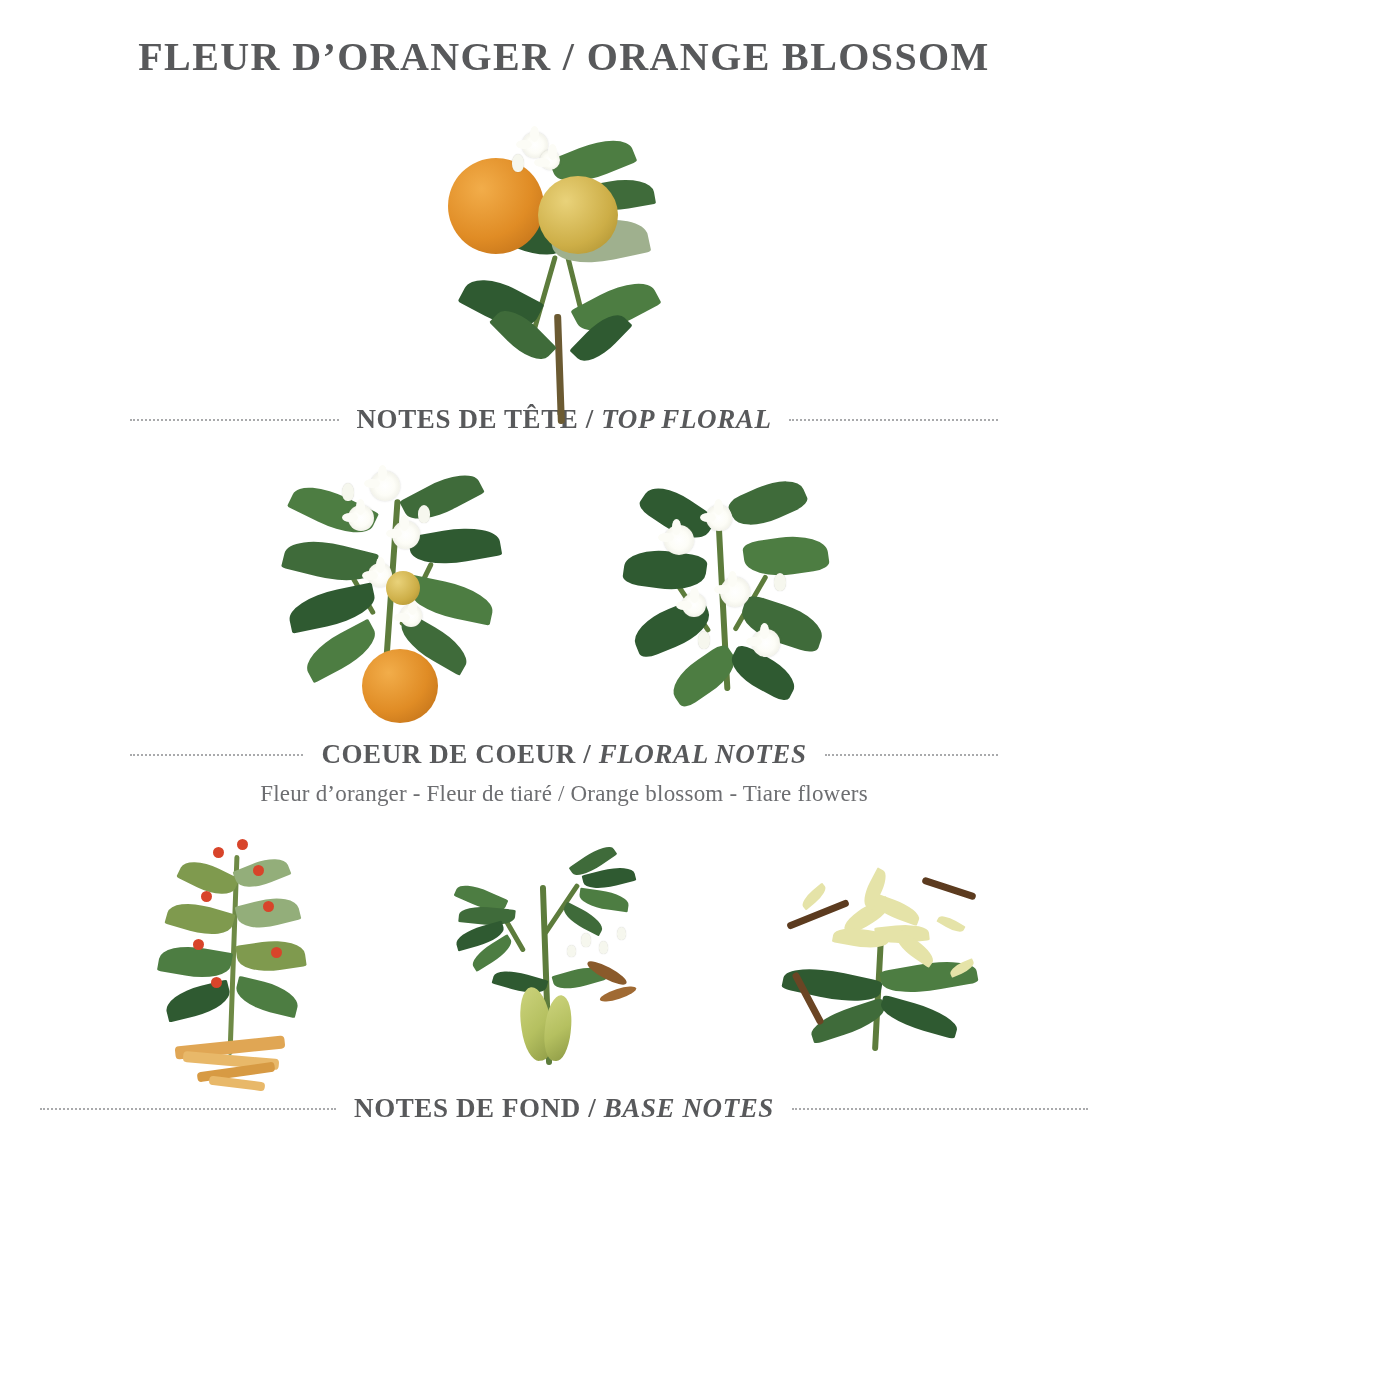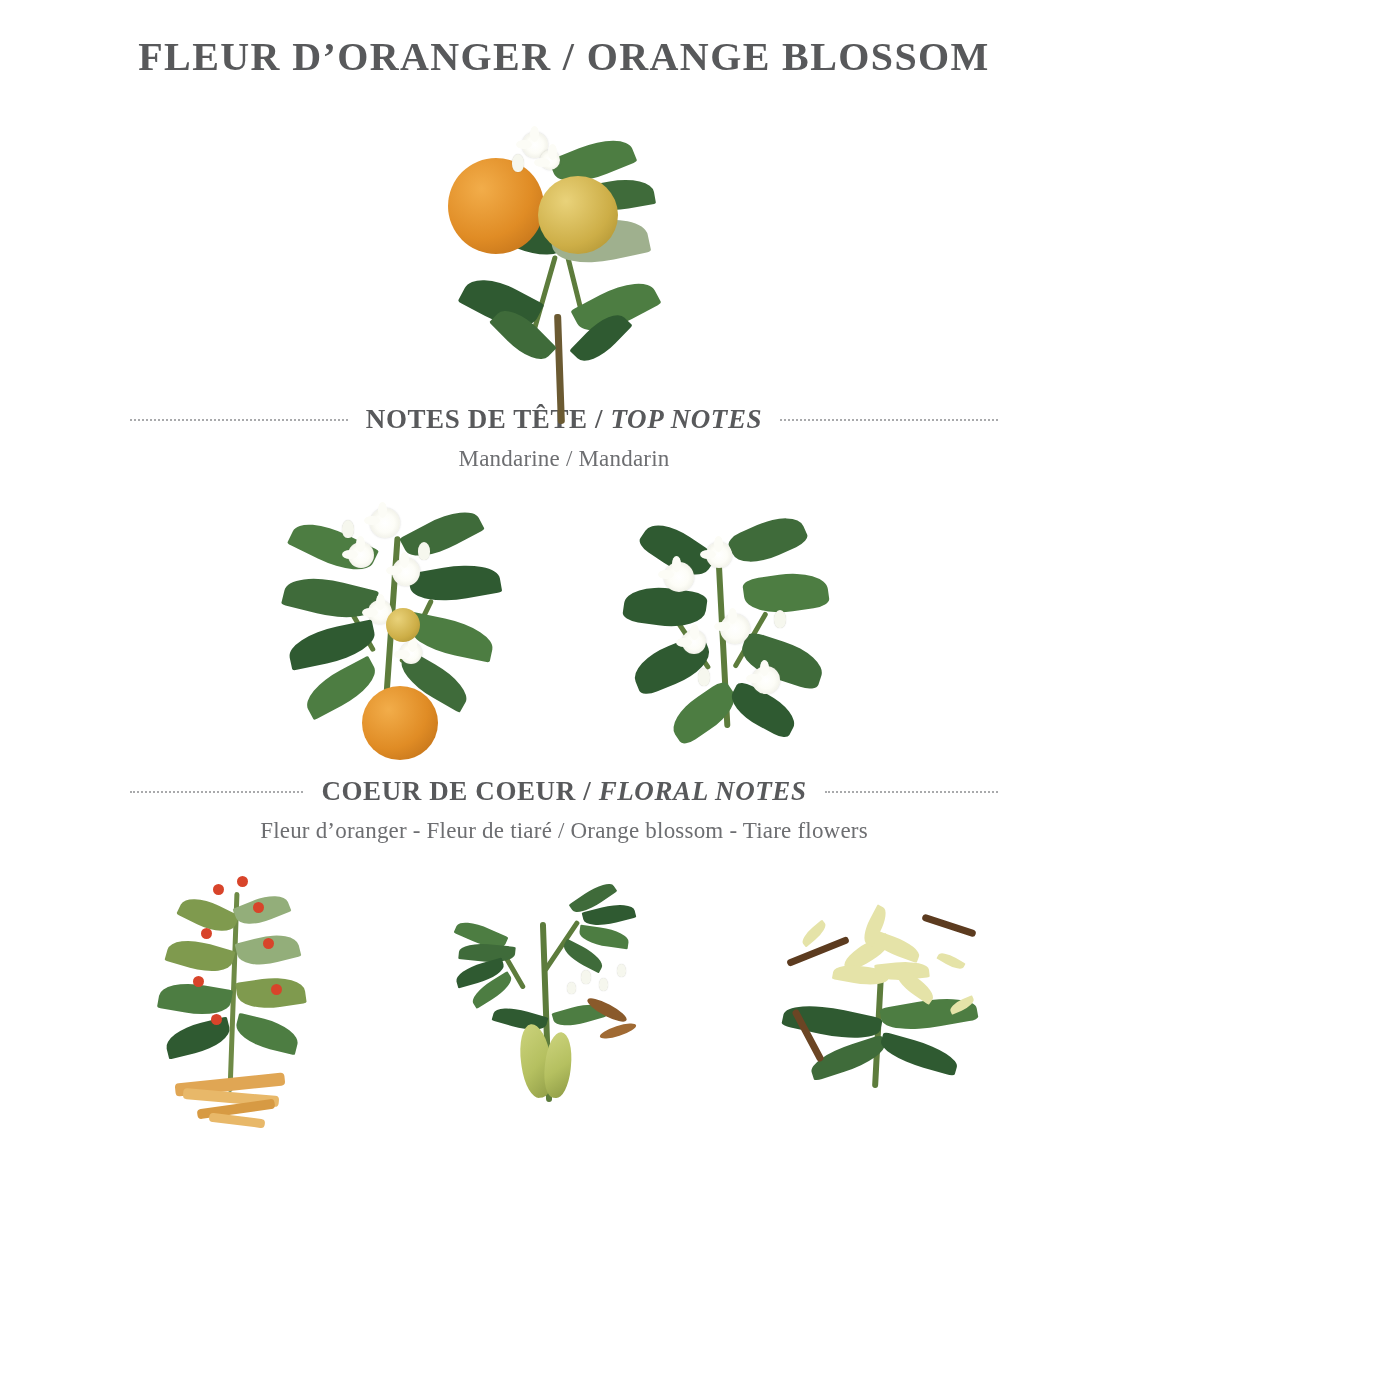--- a/index.html
+++ b/index.html
@@ -195,26 +195,23 @@
 
       <div class="blossom" style="left:88px; top:8px;"></div>
       <div class="blossom" style="left:106px; top:26px; width:20px; height:20px;"></div>
       <div class="bud" style="left:78px; top:30px;"></div>
     </div>
   </div>
 
   <div class="note-head">
     <div class="rule short"></div>
     <div class="note-head-text">
-      <b>NOTES DE TÊTE / </b><i>TOP NOTES</i>
+      <b>NOTES DE TÊTE / </b><i>TOP FLORAL</i>
     </div>
     <div class="rule short"></div>
-  </div>
-  <div class="note-list">
-    <span>Mandarine / Mandarin</span>
   </div>
 
   <div class="ill-row" style="height:290px; margin-top:14px; gap:110px;">
 
     <div class="ill" style="width:230px; height:280px;">
       <div class="stem" style="left:104px; top:40px; width:6px; height:190px; transform:rotate(4deg);"></div>
       <div class="stem" style="left:70px; top:90px; width:5px; height:70px; transform:rotate(-30deg);"></div>
       <div class="stem" style="left:130px; top:100px; width:5px; height:70px; transform:rotate(26deg);"></div>
 
       <div class="leaf l2" style="left:6px; top:34px; width:86px; height:34px; transform:rotate(26deg);"></div>
@@ -348,14 +345,21 @@
       <div class="stick" style="left:6px; top:44px; width:66px; height:7px; transform:rotate(-22deg); background:#5c3b1f;"></div>
       <div class="stick" style="left:0px; top:128px; width:58px; height:7px; transform:rotate(62deg); background:#6b4524;"></div>
       <div class="stick" style="left:142px; top:18px; width:56px; height:7px; transform:rotate(18deg); background:#5c3b1f;"></div>
 
       <div class="petal-y" style="left:20px; top:24px; width:30px; height:11px; transform:rotate(-40deg);"></div>
       <div class="petal-y" style="left:158px; top:52px; width:28px; height:10px; transform:rotate(30deg);"></div>
       <div class="petal-y" style="left:170px; top:96px; width:26px; height:10px; transform:rotate(-24deg);"></div>
     </div>
   </div>
 
+  <div class="note-head" style="padding:0 40px;">
+    <div class="rule"></div>
+    <div class="note-head-text">
+      <b>NOTES DE FOND / </b><i>BASE NOTES</i>
+    </div>
+    <div class="rule"></div>
+  </div>
 
 </div>
 
 </body></html>

